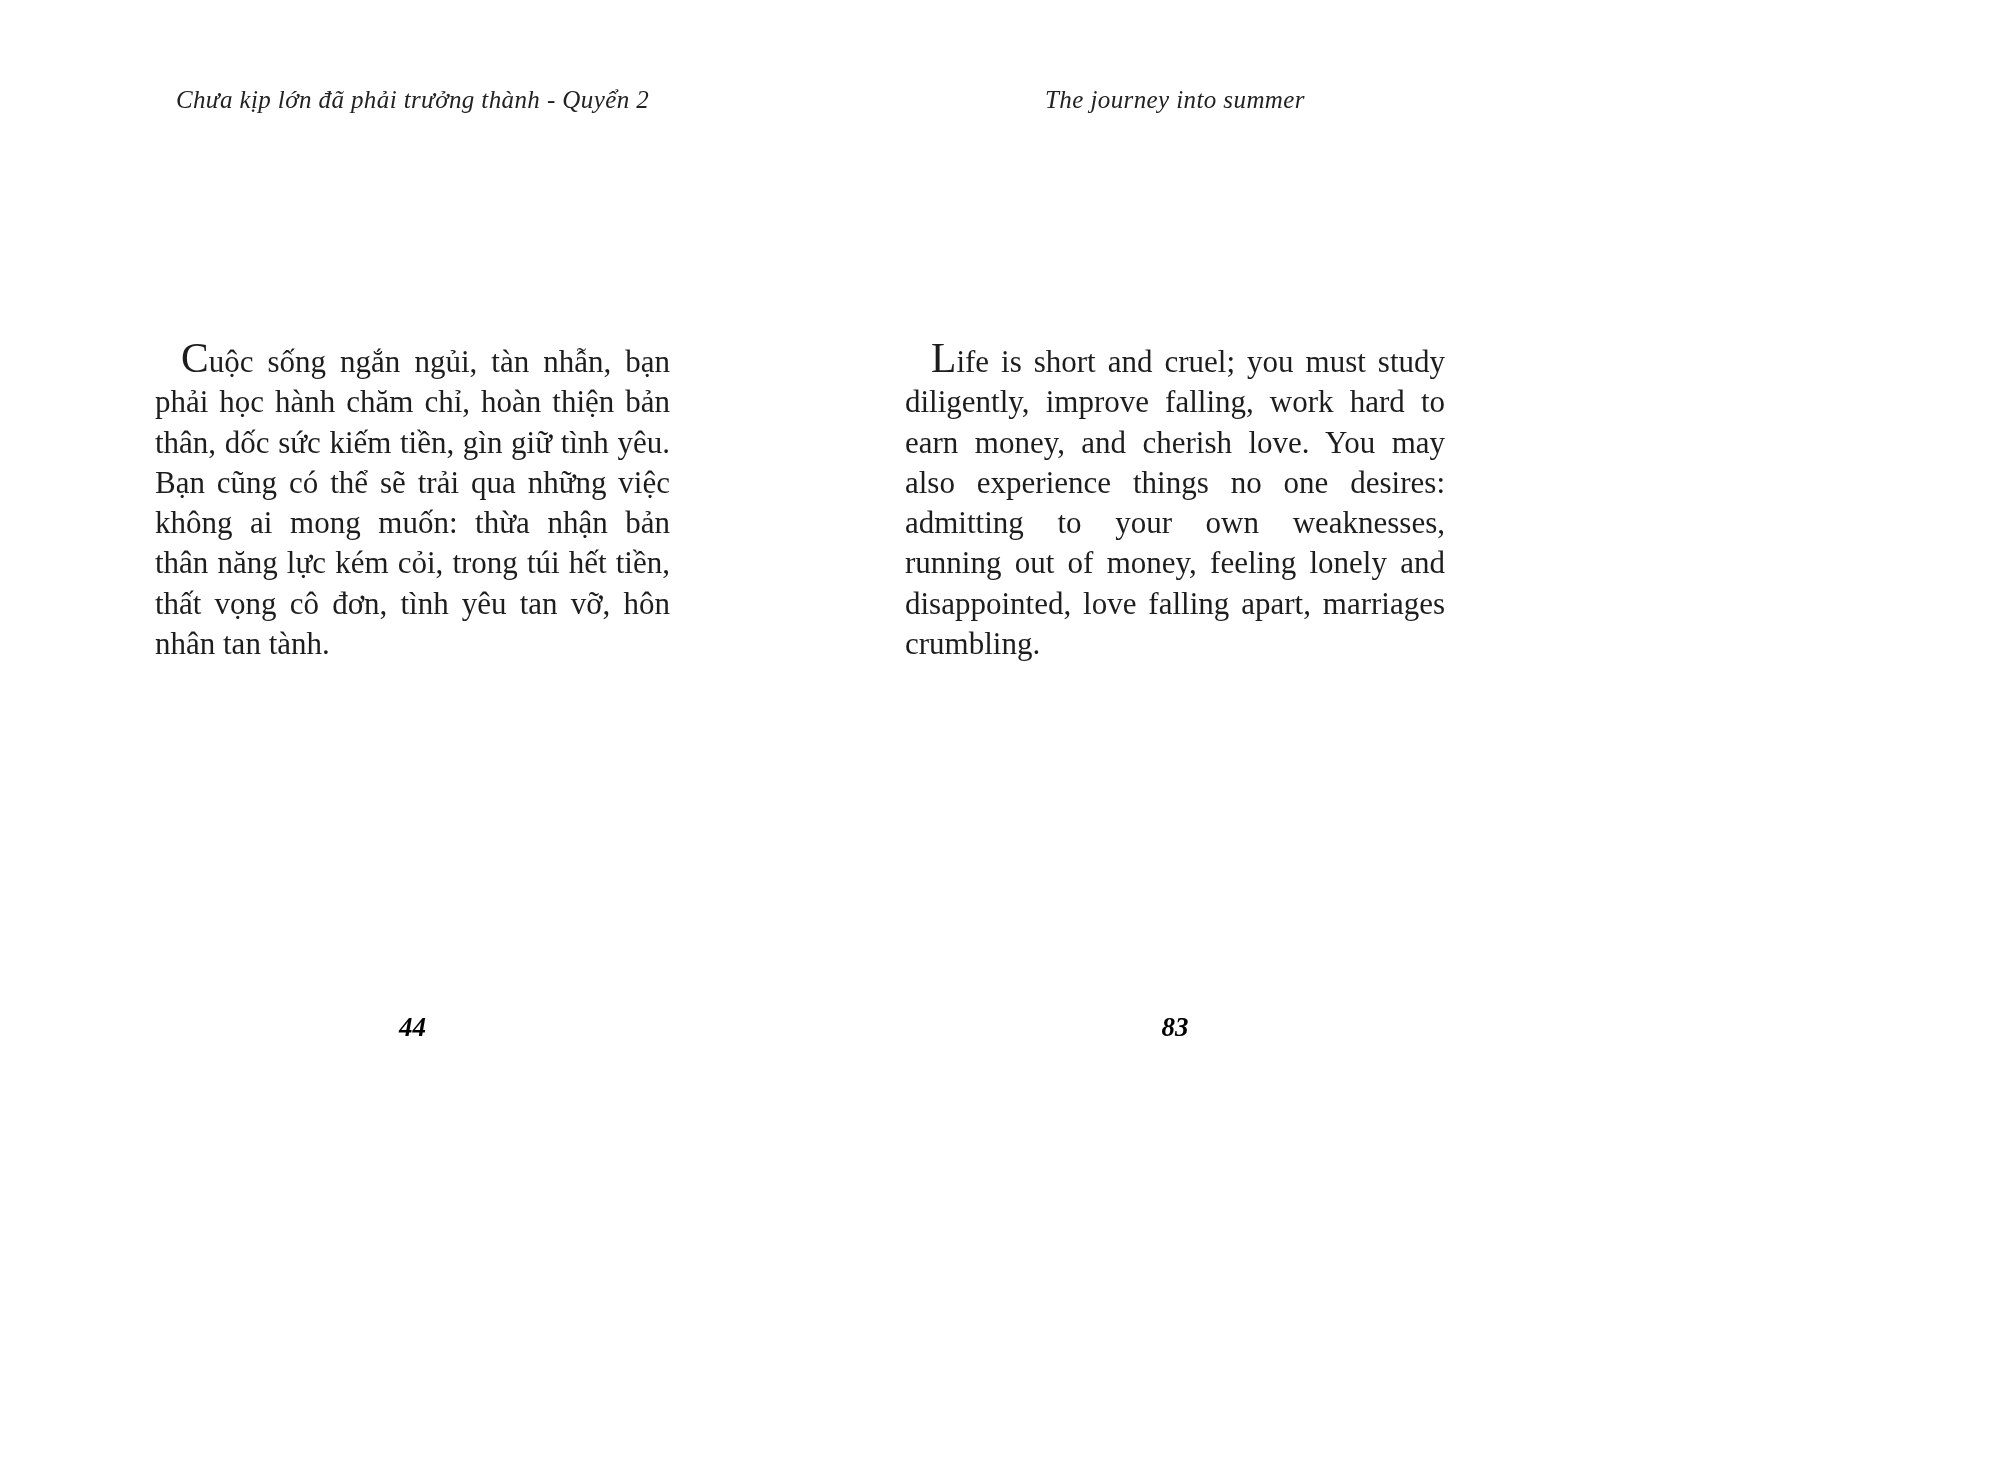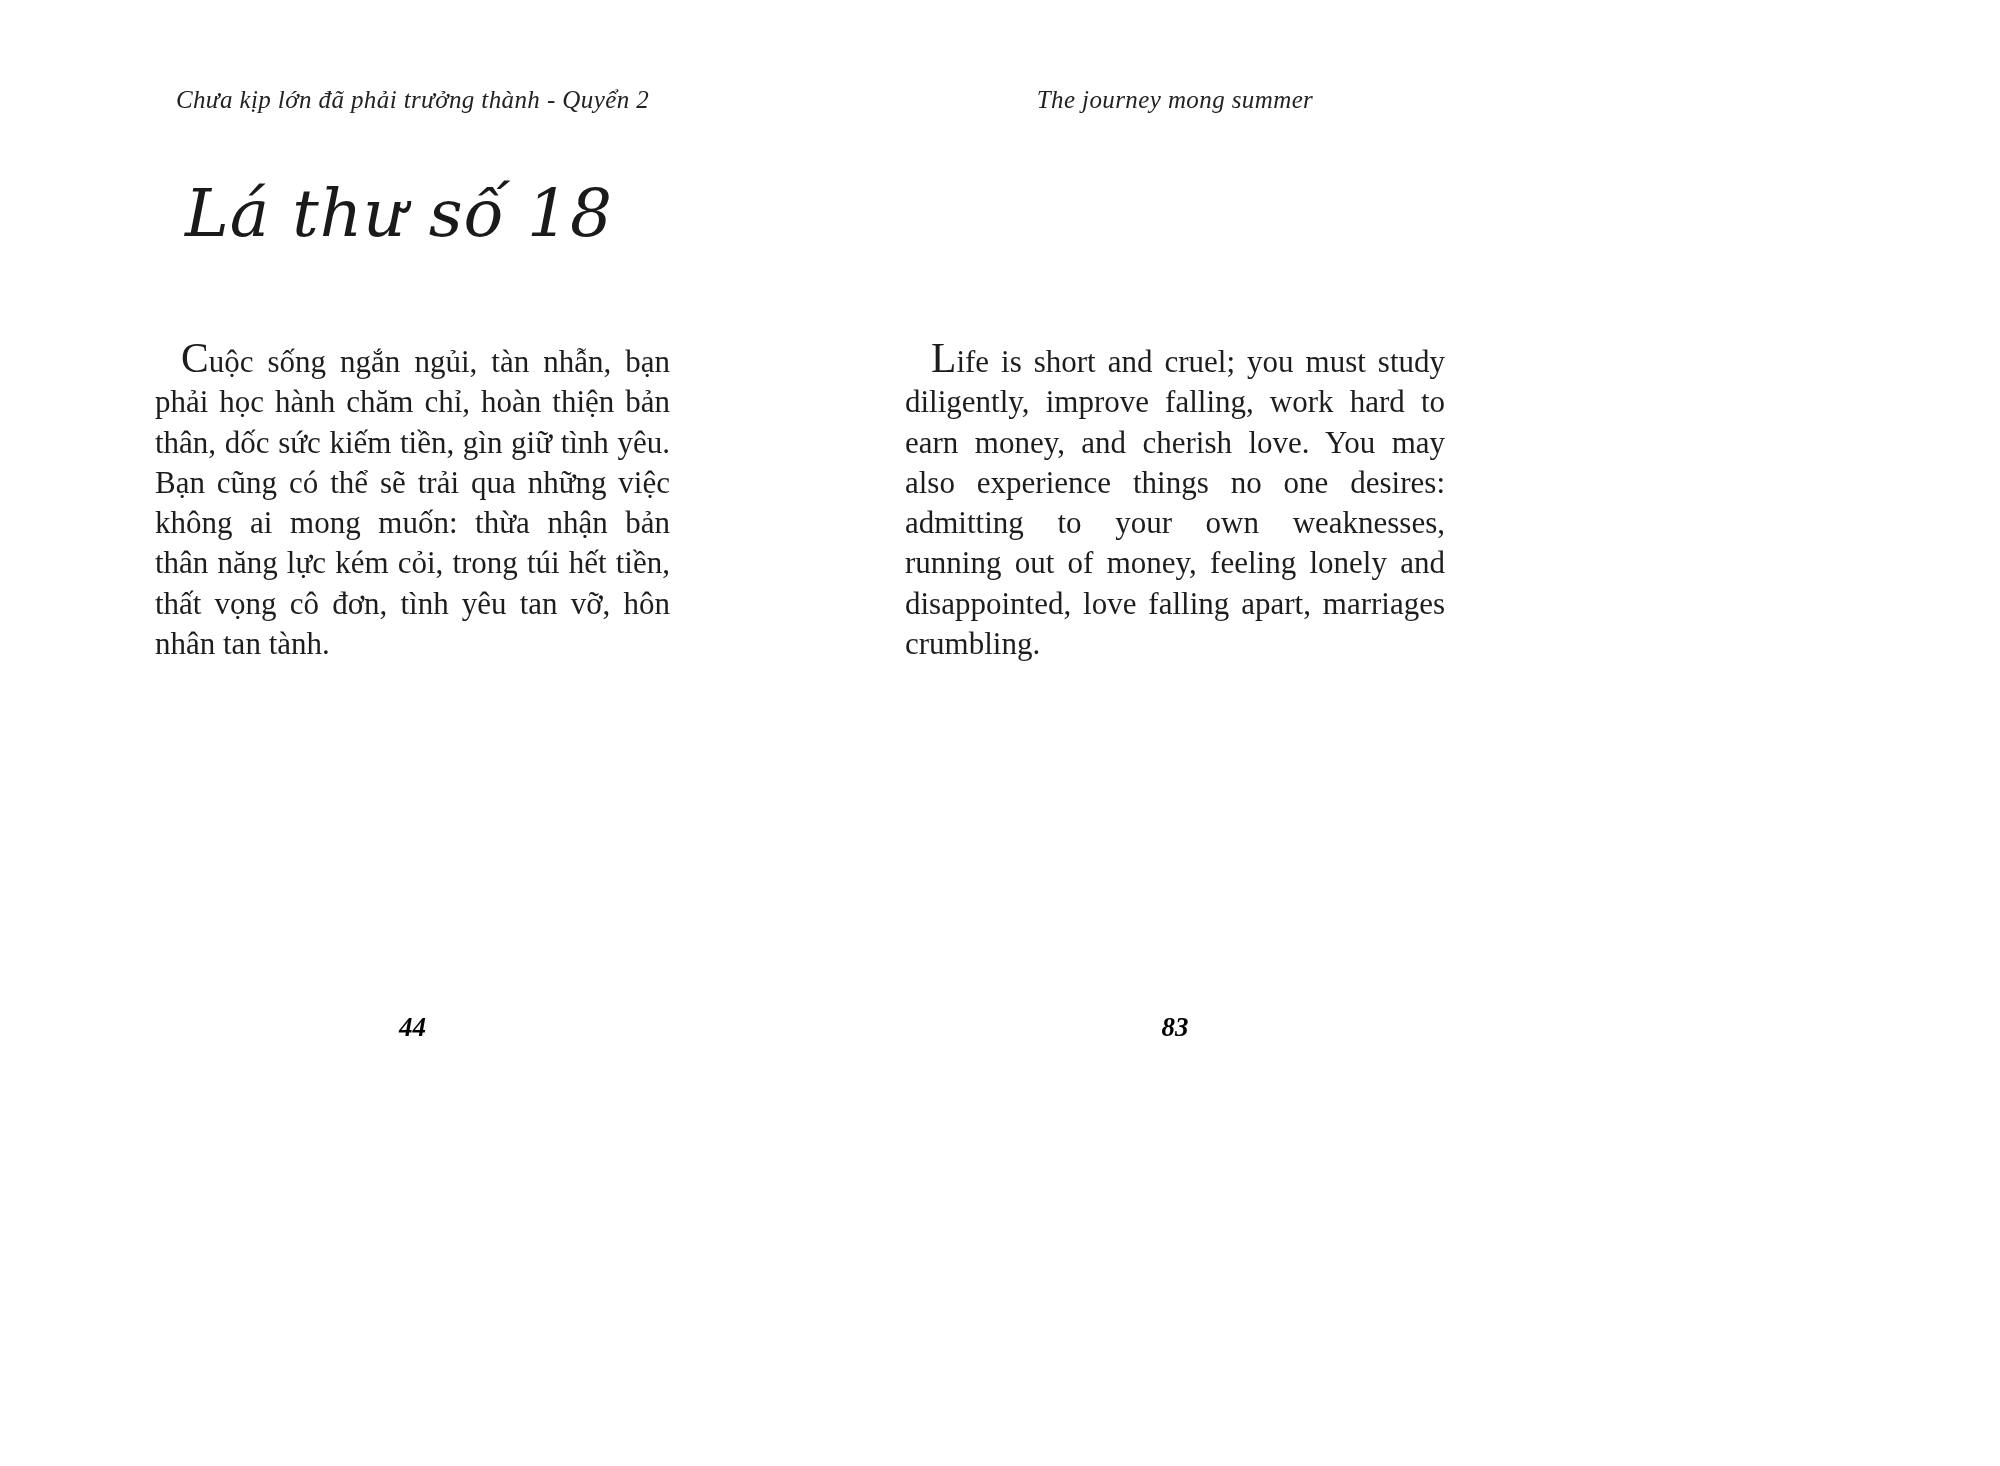--- a/index.html
+++ b/index.html
@@ -78,31 +78,30 @@
     font-size: 27px;
     color: #000000;
   }
 </style>
 </head>
 <body>
 
 <div class="page left">
   <div class="running-head">Chưa kịp lớn đã phải trưởng thành - Quyển 2</div>
 
-  <div class="chapter-title">Lá thư số 18</div>
 
   <div class="body-text">
     <p class="lead">Cuộc sống ngắn ngủi, tàn nhẫn, bạn phải học hành chăm chỉ, hoàn thiện bản thân, dốc sức kiếm tiền, gìn giữ tình yêu. Bạn cũng có thể sẽ trải qua những việc không ai mong muốn: thừa nhận bản thân năng lực kém cỏi, trong túi hết tiền, thất vọng cô đơn, tình yêu tan vỡ, hôn nhân tan tành.</p>
   </div>
 
   <div class="page-number">44</div>
 </div>
 
 <div class="page right">
-  <div class="running-head">The journey mong summer</div>
+  <div class="running-head">The journey into summer</div>
 
 
   <div class="body-text">
     <p class="lead">Life is short and cruel; you must study diligently, improve falling, work hard to earn money, and cherish love. You may also experience things no one desires: admitting to your own weaknesses, running out of money, feeling lonely and disappointed, love falling apart, marriages crumbling.</p>
   </div>
 
   <div class="page-number">83</div>
 </div>
 
 </body></html>

